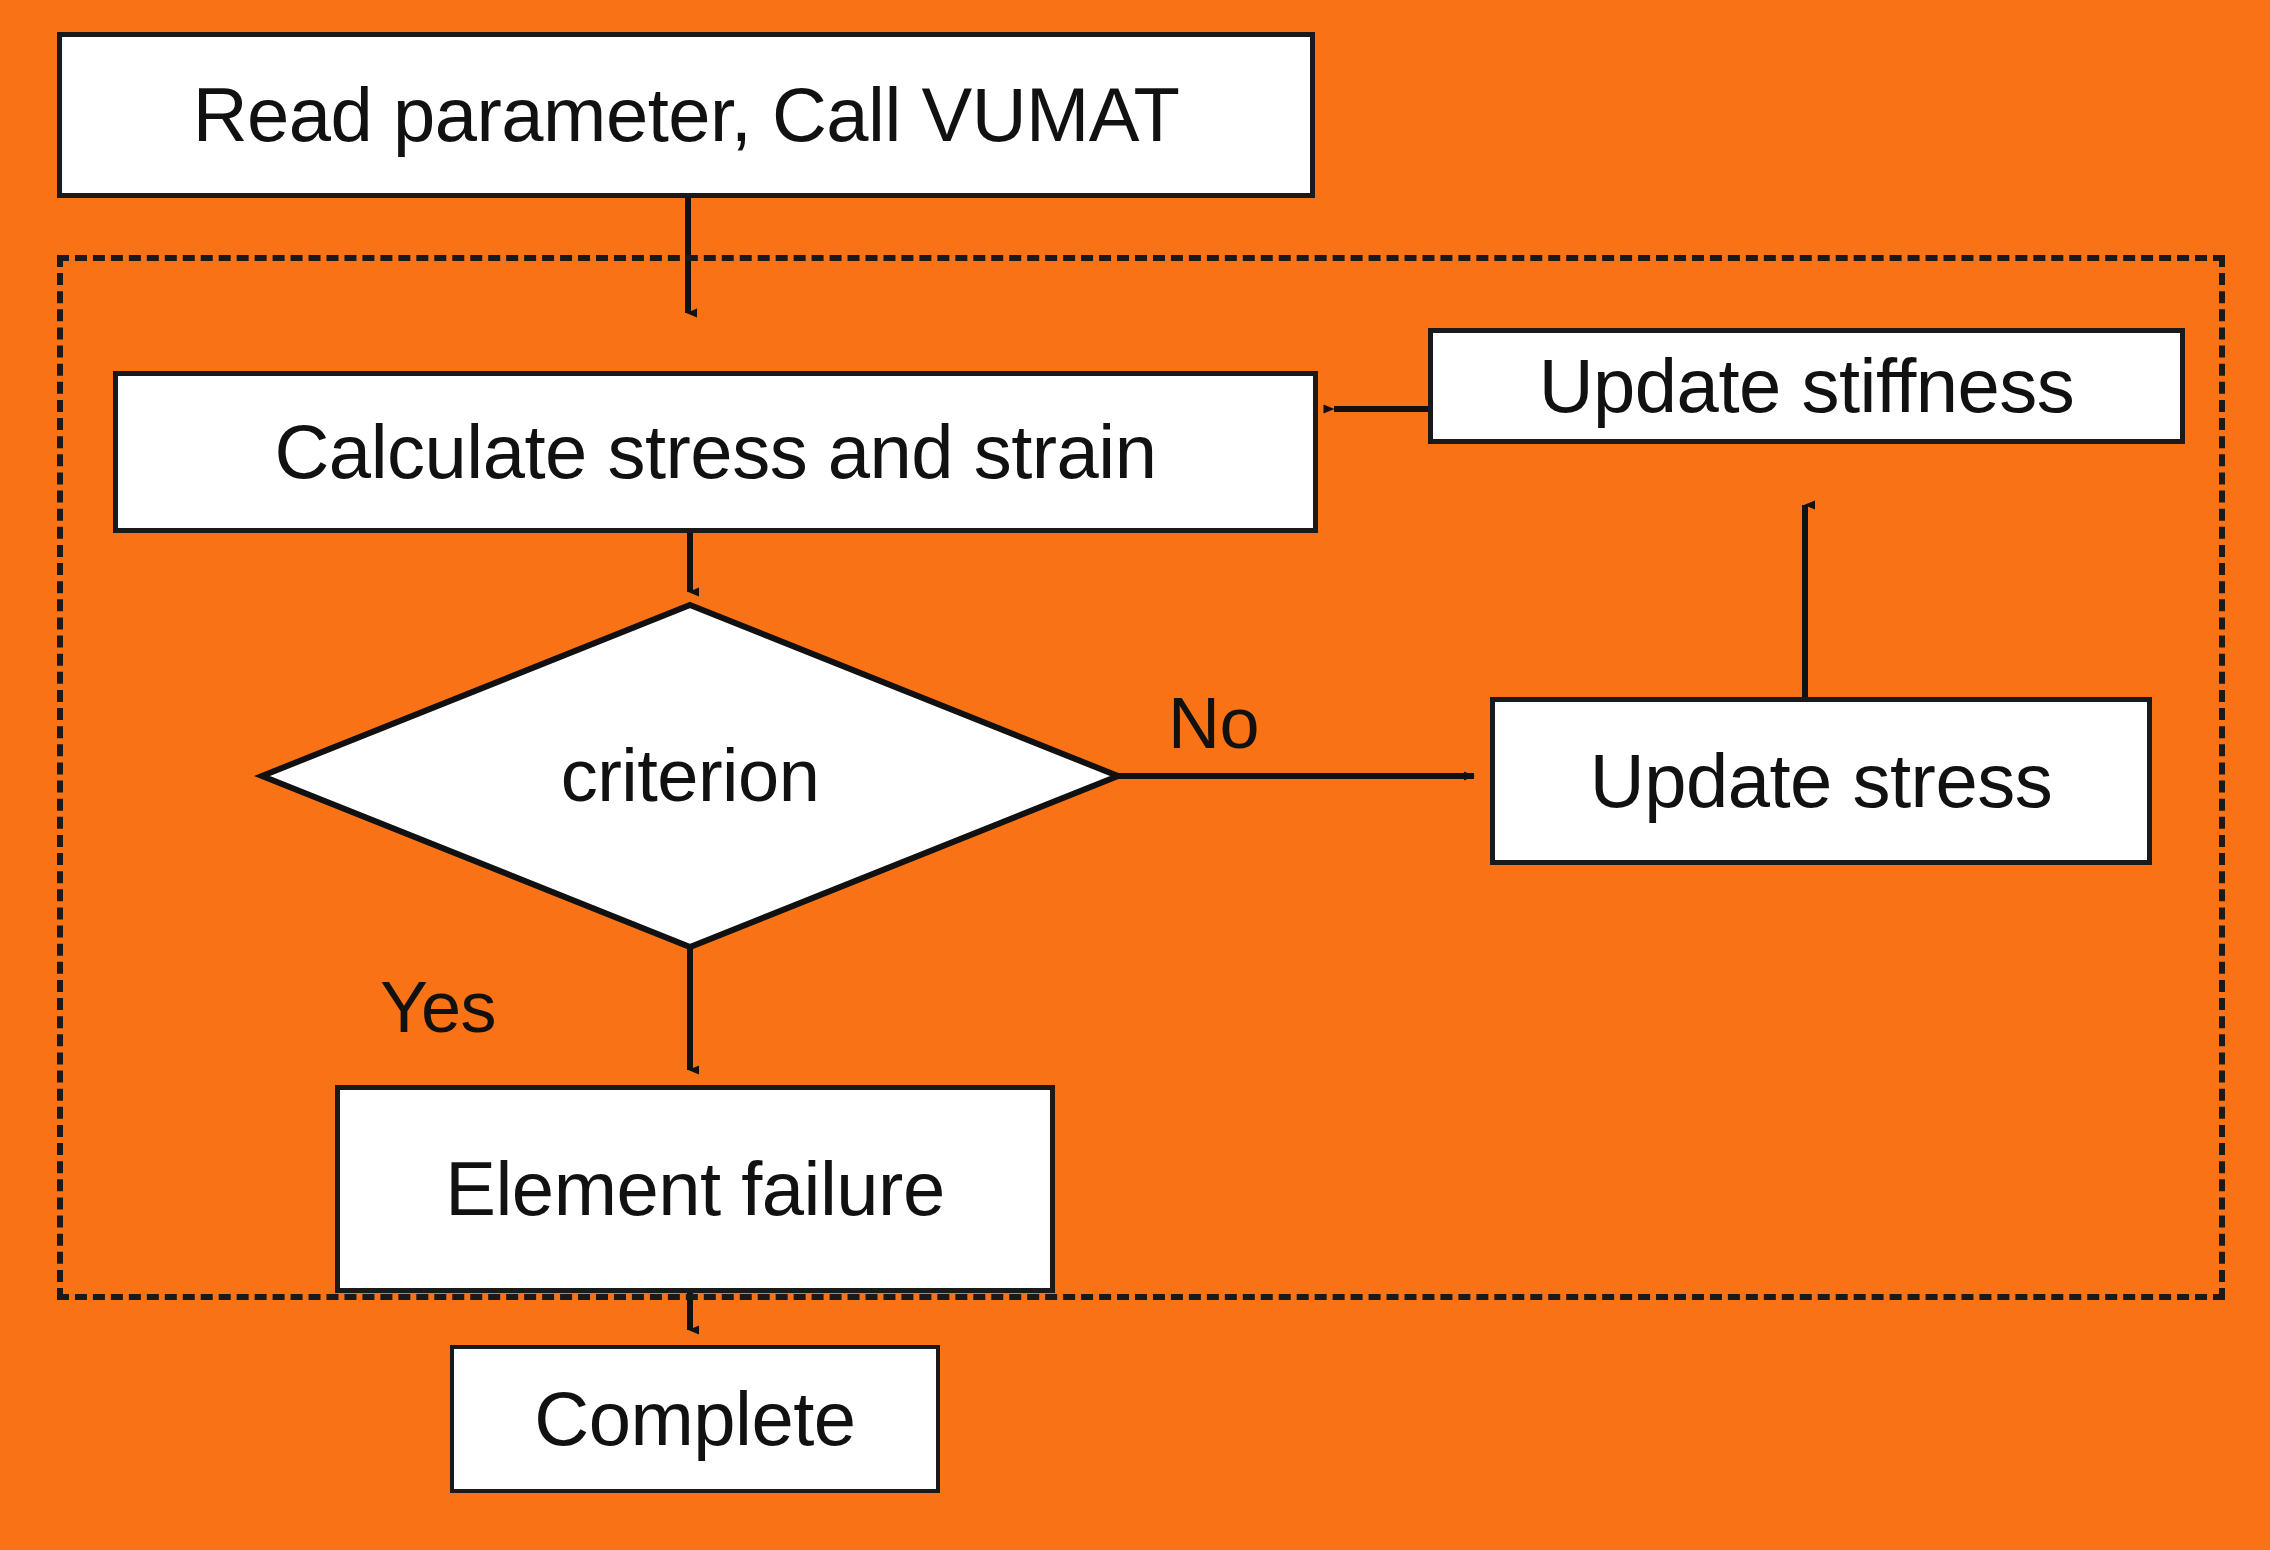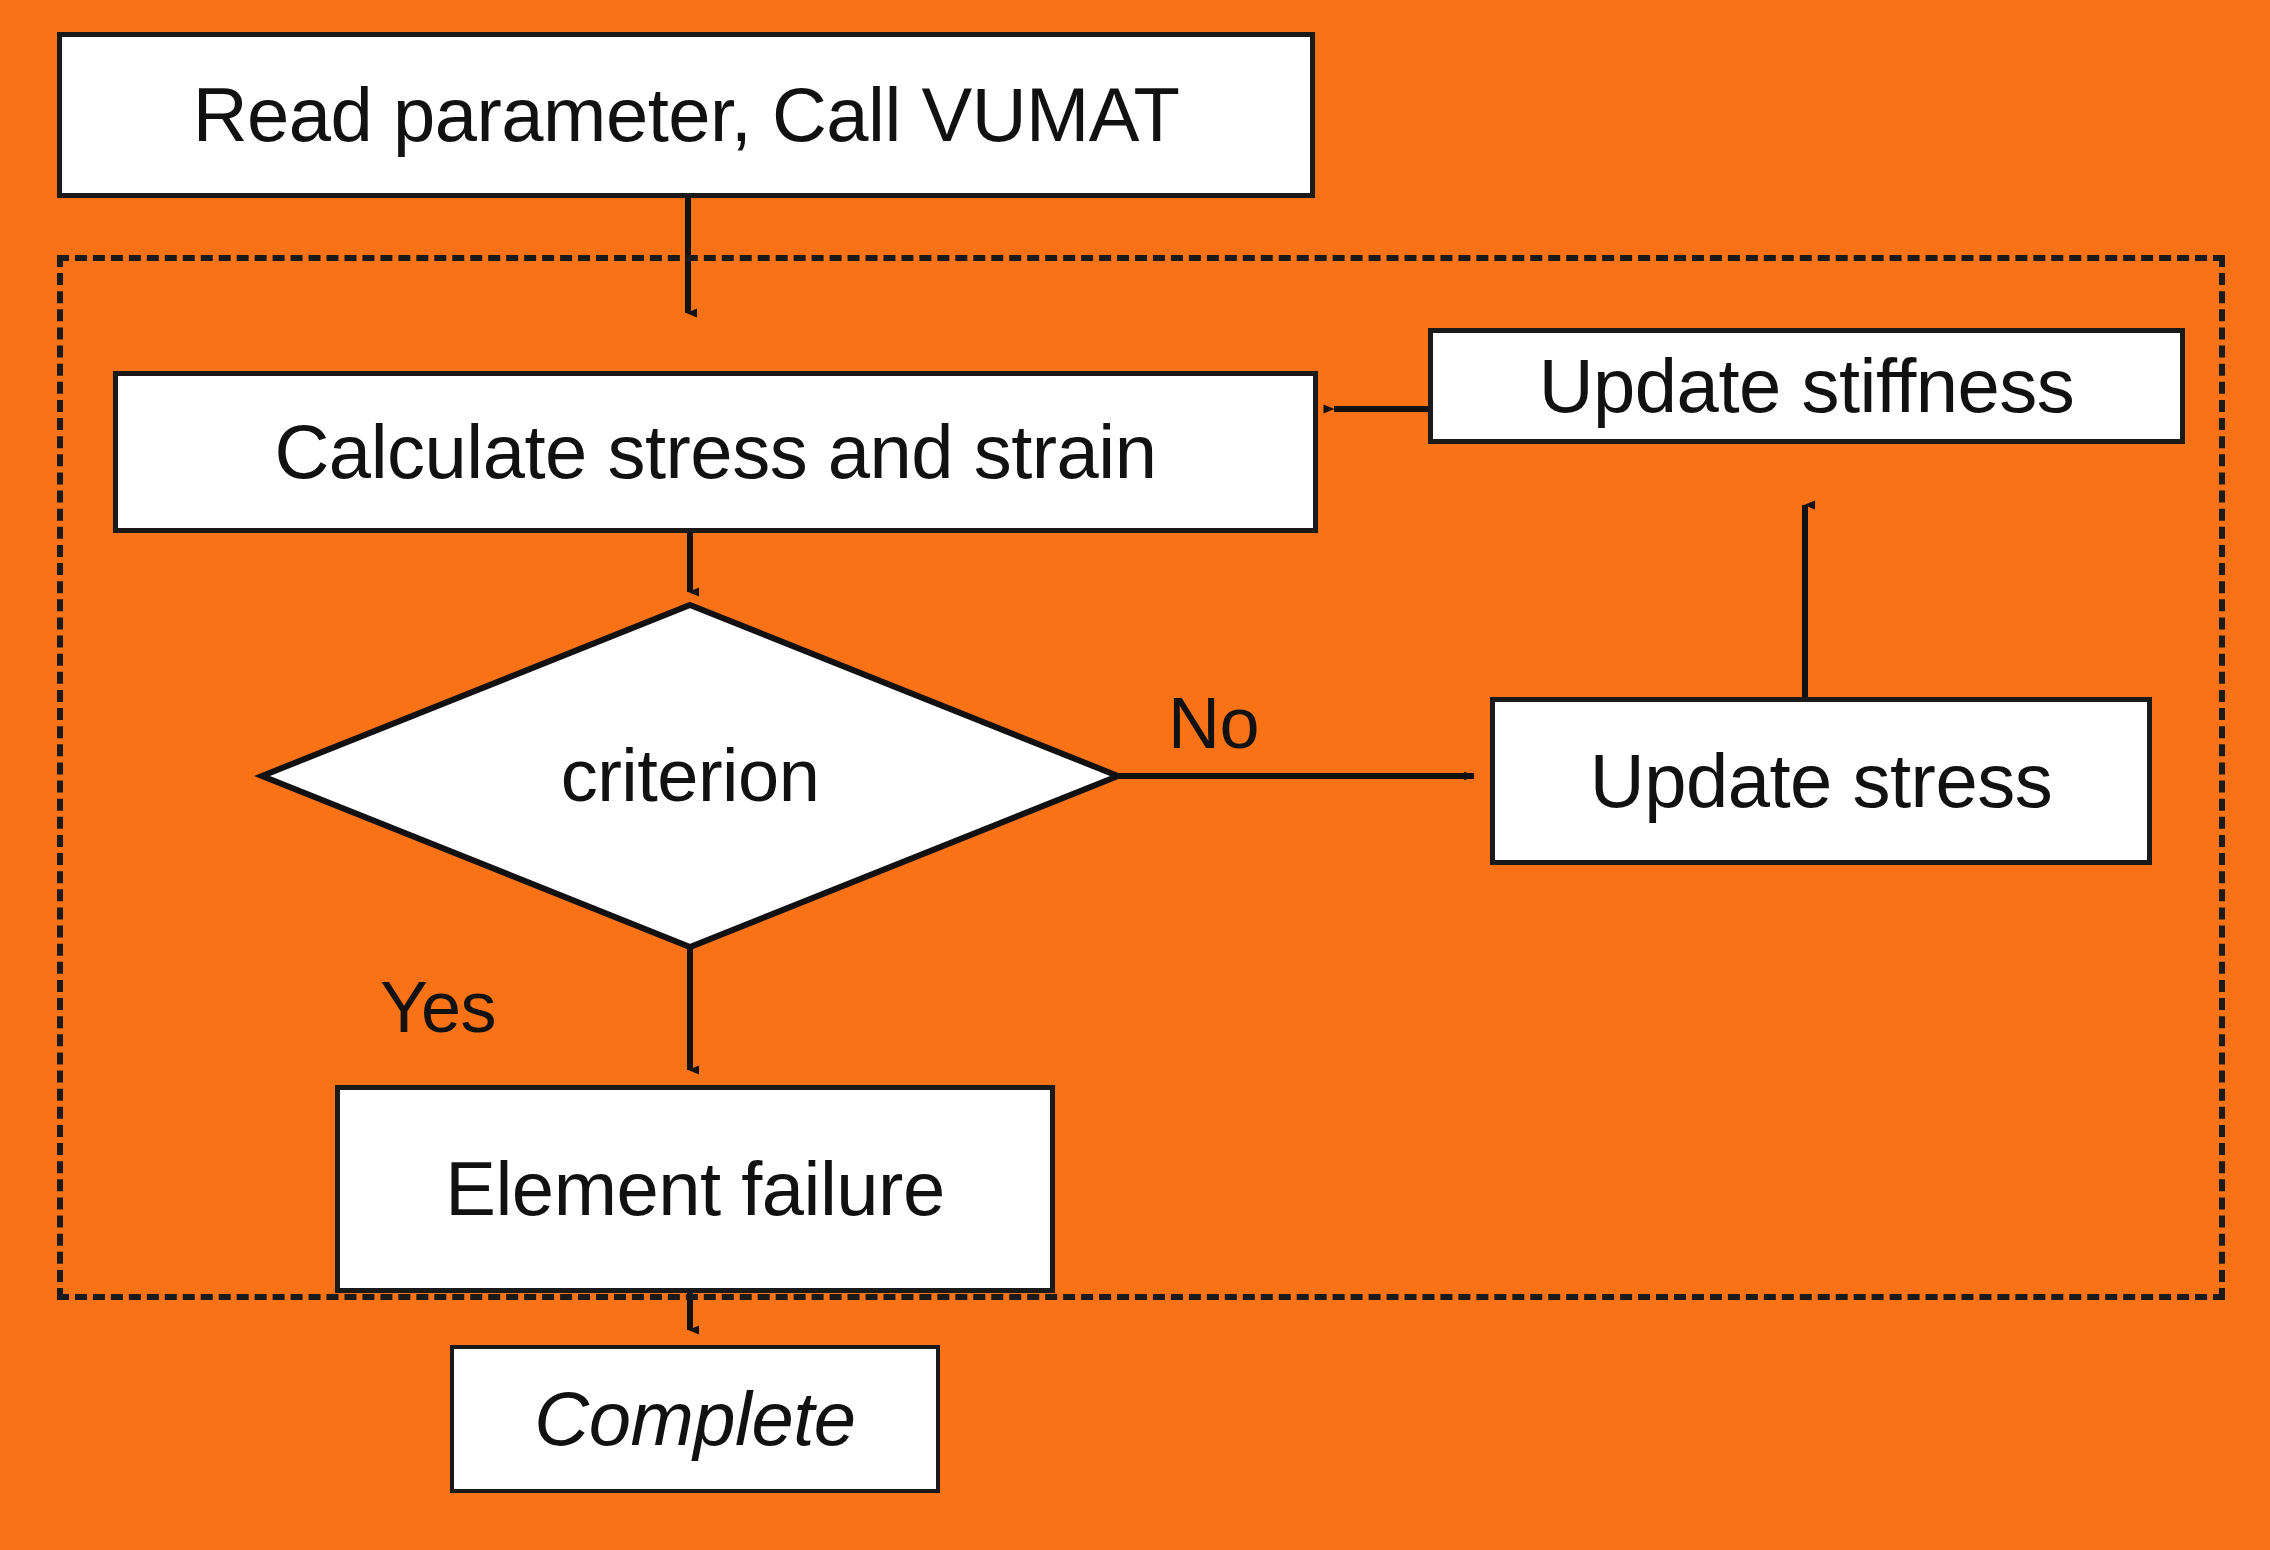--- a/index.html
+++ b/index.html
@@ -156,17 +156,17 @@
   <div class="node-box" style="left:1490px; top:697px; width:662px; height:168px;">
     <span class="node-label" style="font-size:76px;">Update stress</span>
   </div>
 
   <div class="edge-label" style="left:380px; top:966px; font-size:72px;">Yes</div>
 
   <div class="node-box" style="left:335px; top:1085px; width:720px; height:208px;">
     <span class="node-label" style="font-size:76px;">Element failure</span>
   </div>
 
-  <div class="node-box" style="left:450px; top:1345px; width:490px; height:148px; border-width:4px;font-style:italic;">
+  <div class="node-box" style="left:450px; top:1345px; width:490px; height:148px; border-width:4px;">
     <span class="node-label" style="font-size:76px;">Complete</span>
   </div>
 
 </div>
 
 </body></html>

